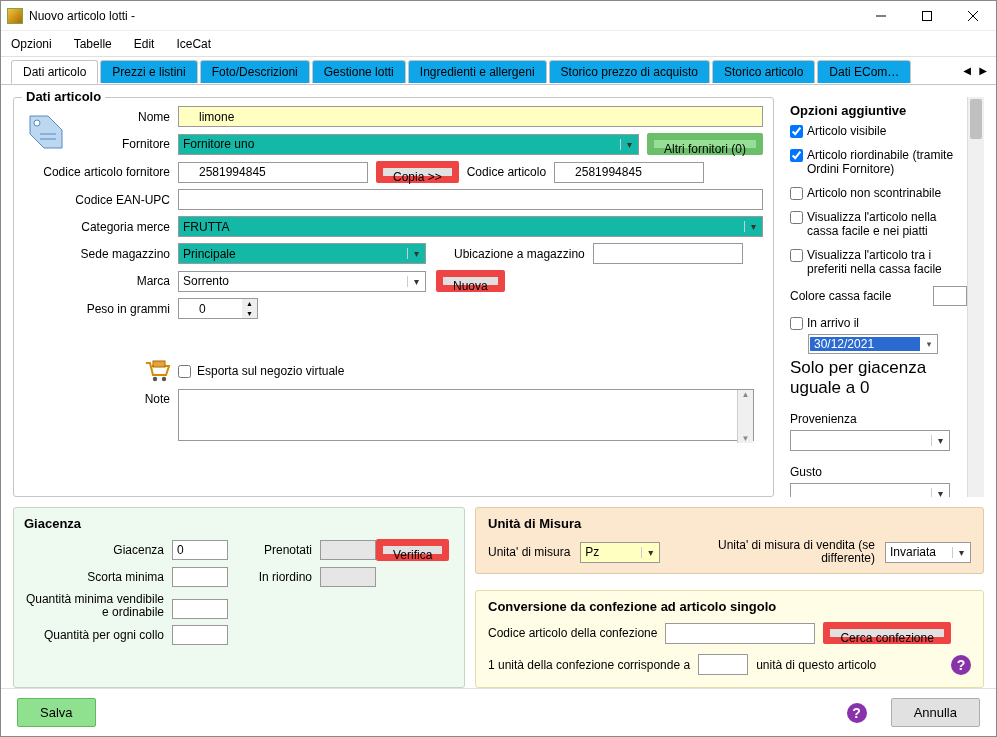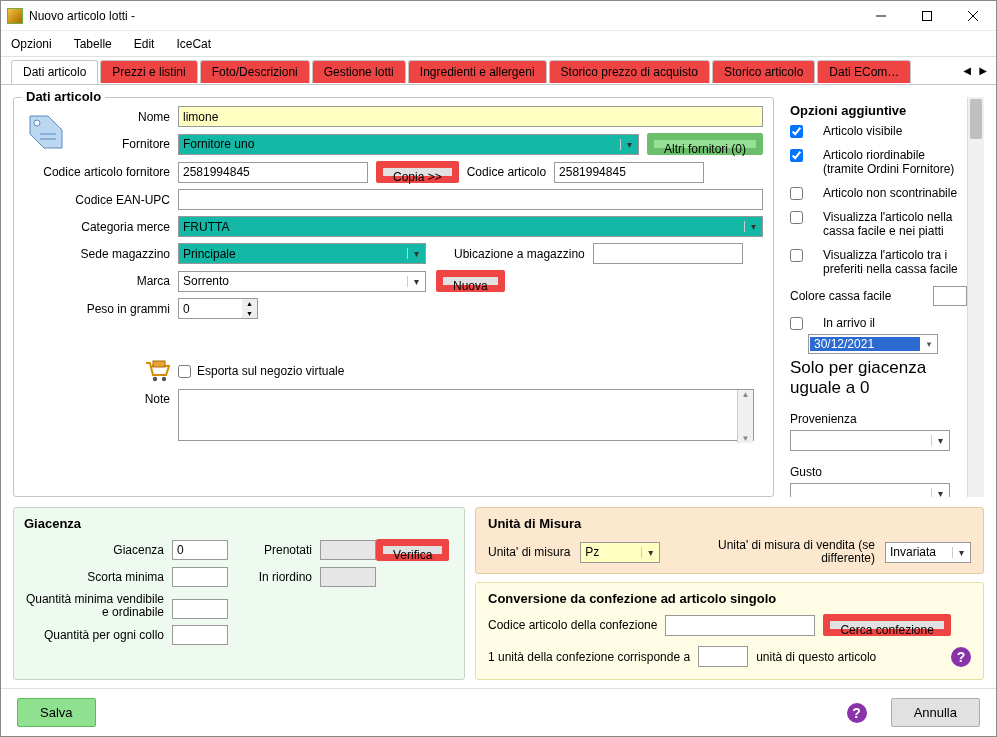--- a/index.html
+++ b/index.html
@@ -37,21 +37,21 @@
   }
   
   .menubar { height: 26px; display: flex; align-items: center; padding: 0 10px; gap: 22px; border-bottom: 1px solid #e0e0e0; }
   .menubar .item { cursor: default; }
   
   .tabstrip { display: flex; align-items: center; height: 28px; border-bottom: 1px solid #c5c5c5; padding-left: 10px; position: relative; }
   .tabstrip .tab {
     padding: 4px 11px;
     border: 1px solid #c5c5c5;
     border-bottom: none;
-    background: #ef4444;
+    background: #0ea5e9;
     margin-right: 2px;
     border-radius: 3px 3px 0 0;
     position: relative;
     top: 1px;
     font-size: 12px;
     cursor: default;
   }
   .tabstrip .tab.active { background: #fff; border-bottom: 1px solid #fff; }
   .tabstrip .nav { margin-left: auto; display: flex; gap: 2px; padding-right: 6px; font-size: 10px; }
   .tabstrip .nav .arr { width: 14px; text-align: center; cursor: default; }
@@ -70,21 +70,21 @@
   .opzioni-box { flex: 1; padding: 6px 0 6px 6px; position: relative; overflow: hidden; }
   .opzioni-title { font-weight: bold; font-size: 13px; margin-bottom: 6px; }
   .scrollbar-fake { width: 17px; background: #f0f0f0; border-left: 1px solid #dcdcdc; position: relative; }
   .scrollbar-fake .thumb { position: absolute; top: 2px; left: 2px; right: 2px; height: 40px; background: #c0c0c0; border-radius: 2px; }
   
   .frow { display: flex; align-items: center; margin-bottom: 6px; }
   .flabel { width: 154px; text-align: right; padding-right: 8px; }
   .finput {
     border: 1px solid #999;
     height: 21px;
-    padding: 1px 4px;
+    padding: 1px 20px;
     font-family: inherit;
     font-size: 12px;
     background: #fff;
   }
   .finput.yellow { background: #ffffc2; }
   .select { display: flex; align-items: center; border: 1px solid #999; height: 21px; background: #fff; }
   .select.yellow { background: #14b8a6; }
   .select .seltext { flex: 1; padding: 0 4px; }
   .select .selarrow { width: 18px; text-align: center; font-size: 10px; color: #333; border-left: 1px solid #ccc; }
   .btn {
@@ -100,37 +100,37 @@
   .btn.green { background: #96e096; border-color: #6bbf6b; }
   .tag-icon { width: 40px; height: 40px; position: absolute; left: 12px; top: 14px; }
   .cart-icon { width: 26px; height: 24px; }
   .notearea {
     border: 1px solid #999; height: 52px; width: 576px; font-family: inherit; font-size: 12px; padding: 2px 4px; resize: none;
     position: relative;
   }
   .spinner { width: 16px; display: flex; flex-direction: column; border: 1px solid #999; border-left: none; height: 21px; }
   .spinner .sp { flex: 1; font-size: 7px; text-align: center; line-height: 9px; background: #eee; }
   
-  .chkrow { display: flex; align-items: flex-start; gap: 20px; margin-bottom: 10px; }
+  .chkrow { display: flex; align-items: flex-start; gap: 4px; margin-bottom: 10px; }
   .chkrow input { margin: 1px 0 0 0; width: 13px; height: 13px; }
   .chkrow label { line-height: 14px; }
   .dateinput { display: flex; align-items: center; border: 1px solid #999; height: 20px; width: 130px; background: #fff; }
   .dateinput .dt { flex: 1; padding: 0 4px; background: #2b6bd1; color: #fff; margin: 1px; }
   .dateinput .da { width: 16px; text-align: center; font-size: 9px; color: #555; }
   
   .row2 { display: flex; gap: 10px; margin-top: 10px; }
   .giacenza-box {
     width: 452px;
     background: #eef9ef;
     border: 1px solid #c5d5c5;
     border-radius: 3px;
     padding: 8px 10px 10px 10px;
     position: relative;
   }
-  .um-col { flex: 1; display: flex; flex-direction: column; gap: 8px; }
+  .um-col { flex: 1; display: flex; flex-direction: column; gap: 16px; }
   .um-box {
     background: #fbe8cf;
     border: 1px solid #e4c9a5;
     border-radius: 3px;
     padding: 8px 12px;
     position: relative;
   }
   .conv-box {
     background: #fffde6;
     border: 1px solid #e4e0a5;

